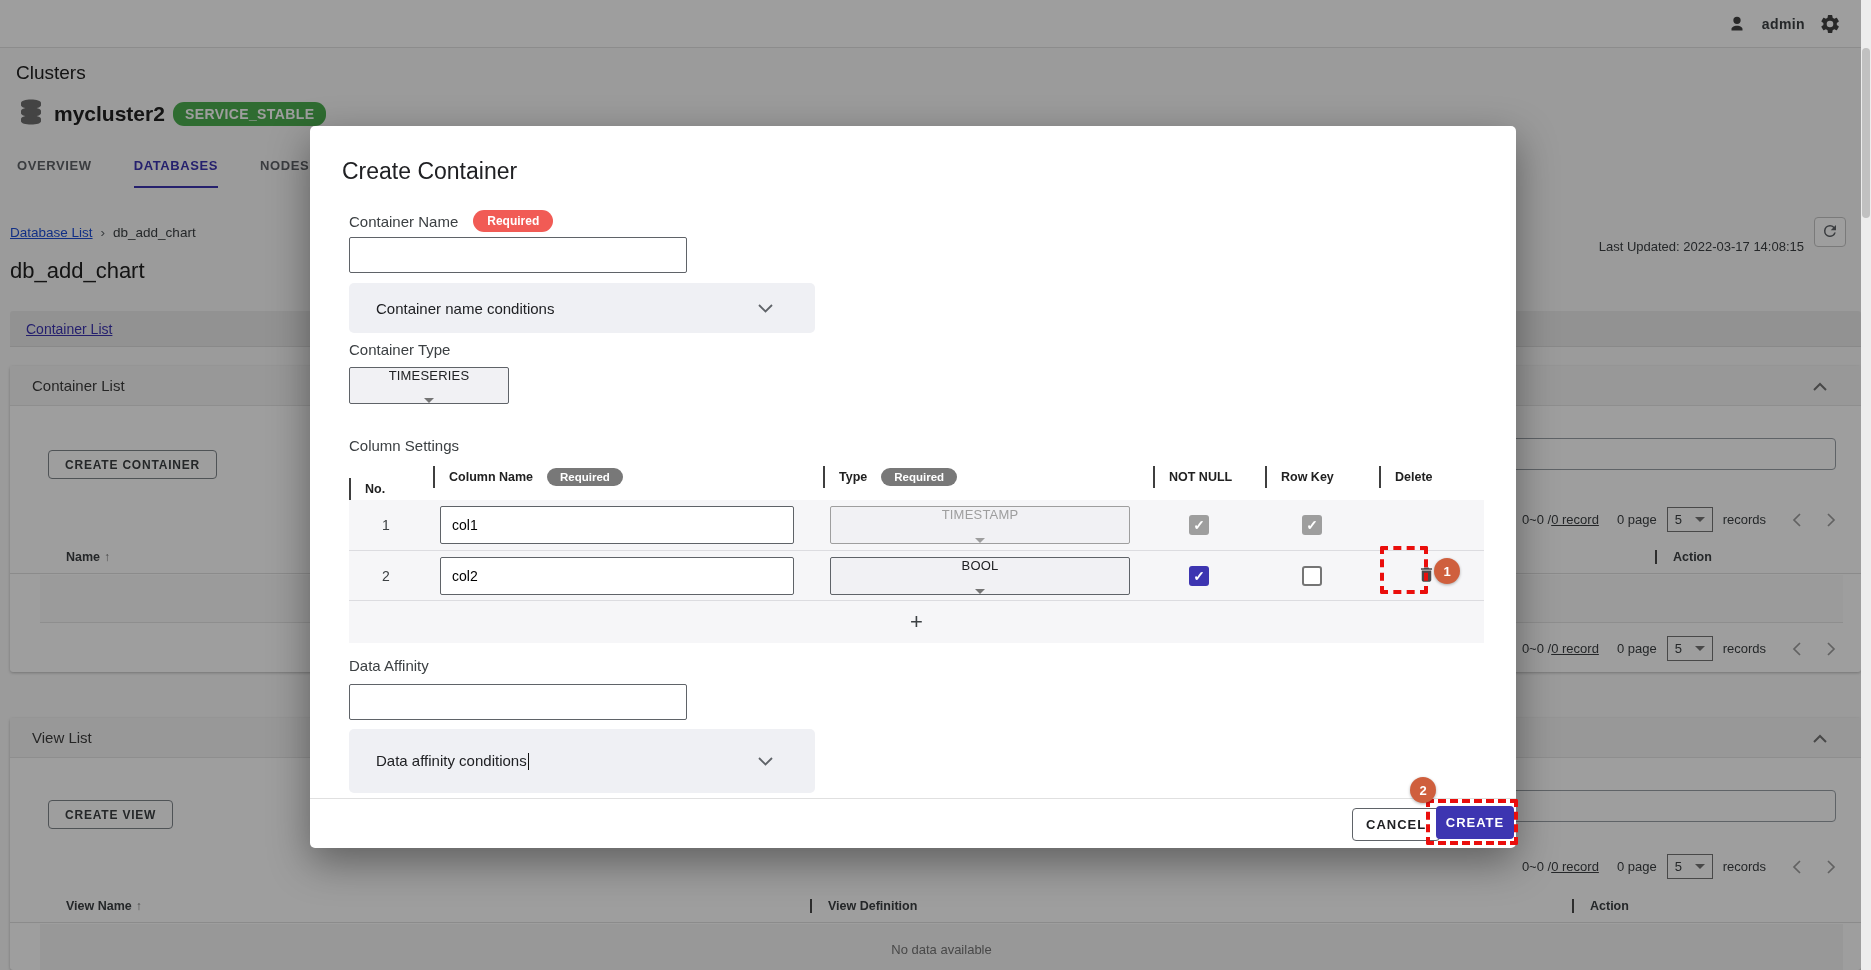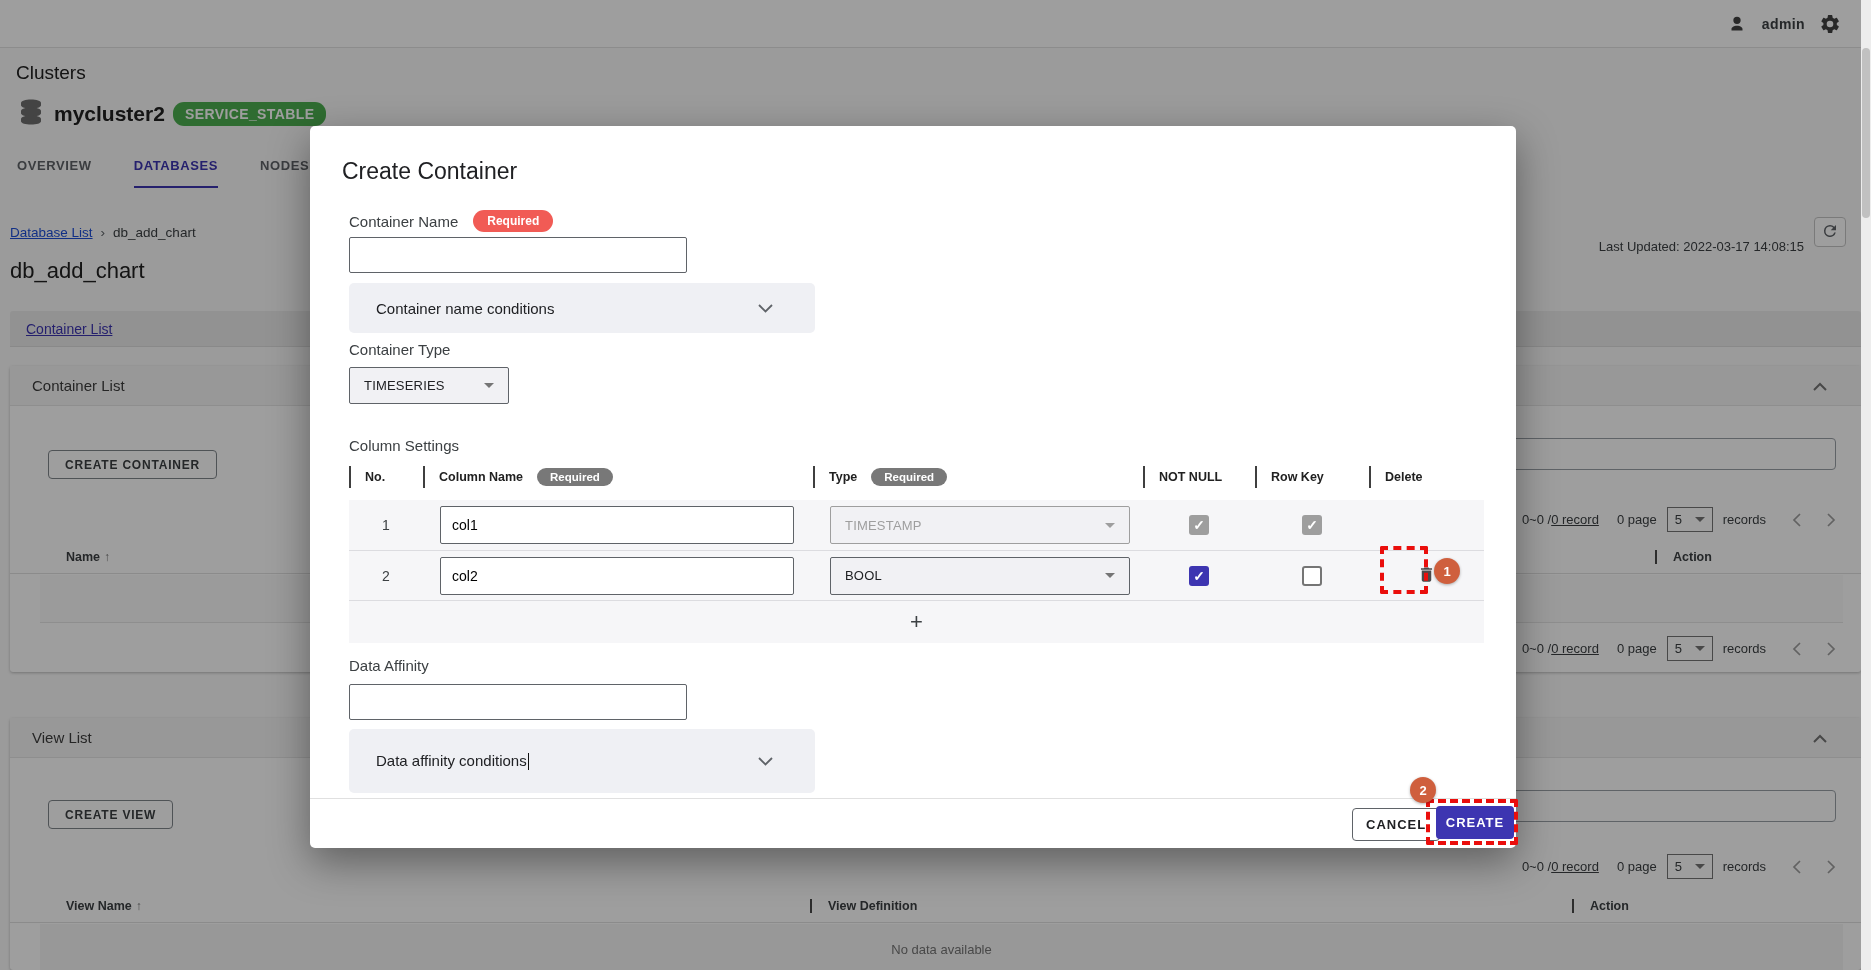--- a/index.html
+++ b/index.html
@@ -85,30 +85,30 @@
   .badge-red { background:#f15b55; color:#fff; font-size:12px; font-weight:bold; padding:4px 14px; border-radius:12px; }
   .badge-gray { background:#787878; color:#fff; font-size:11.5px; font-weight:bold; padding:3px 13px; border-radius:11px; }
   .m-input { position:absolute; border:1px solid #5f6368; border-radius:2px; background:#fff; font-size:14px;
              padding:0 10px; font-family:"Liberation Sans",sans-serif; }
   .m-panel { position:absolute; left:39px; width:466px; height:50px; background:#eff0f4; border-radius:5px;
              display:flex; align-items:center; padding:0 42px 0 27px; cursor:pointer; }
   .m-panel .ptxt { font-size:15px; color:#202124; flex:1; }
   .caret { display:inline-block; width:1.5px; height:17px; background:#111; vertical-align:middle; margin-left:1px; }
 
   .m-select { position:absolute; border:1px solid #5f6368; border-radius:2px; background:#f1f1f4; display:flex;
-              align-items:center; justify-content:space-between; padding:0 14px; cursor:pointer; }
+              align-items:center; justify-content:space-between; padding:0 14px; cursor:pointer;flex-direction:column; }
   .m-select .stxt { font-size:13px; color:#202124; letter-spacing:.2px; }
   .m-select.disabled { border-color:#9e9e9e; }
   .m-select.disabled .stxt { color:#9e9e9e; }
 
   .cs-table-head { position:absolute; left:39px; top:340px; height:30px; display:flex; }
   .cs-cell { display:flex; align-items:center; gap:14px; border-left:2px solid #3f3f3f; height:22px;
              padding-left:14px; }
   .cs-cell .htxt { font-size:12.5px; font-weight:bold; color:#212121; white-space:nowrap; }
-  .w-no{width:74px;} .w-name{width:390px;} .w-type{width:330px;} .w-nn{width:112px;} .w-rk{width:114px;} .w-del{width:115px;}
+  .w-no{width:84px;margin-top:12px;} .w-name{width:390px;} .w-type{width:330px;} .w-nn{width:112px;} .w-rk{width:114px;} .w-del{width:115px;}
 
   .cs-row { position:absolute; left:39px; width:1135px; height:50px; background:#f6f6f8;
             border-bottom:1px solid #dcdce0; display:flex; align-items:center; }
   .cs-row .cell { display:flex; align-items:flex-start; justify-content:center; }
   .cs-row .cell.left { justify-content:flex-start; padding-left:17px; }
   .row-no { font-size:14px; color:#3c4043; width:74px; text-align:center; }
   .colname-input { width:354px; height:38px; border:1px solid #5f6368; border-radius:2px; background:#fff;
                    font-size:14px; padding:0 11px; font-family:"Liberation Sans",sans-serif; }
   .type-select { width:300px; height:38px; }
   .plus-row { position:absolute; left:39px; top:475px; width:1135px; height:42px; background:#f6f6f8;

